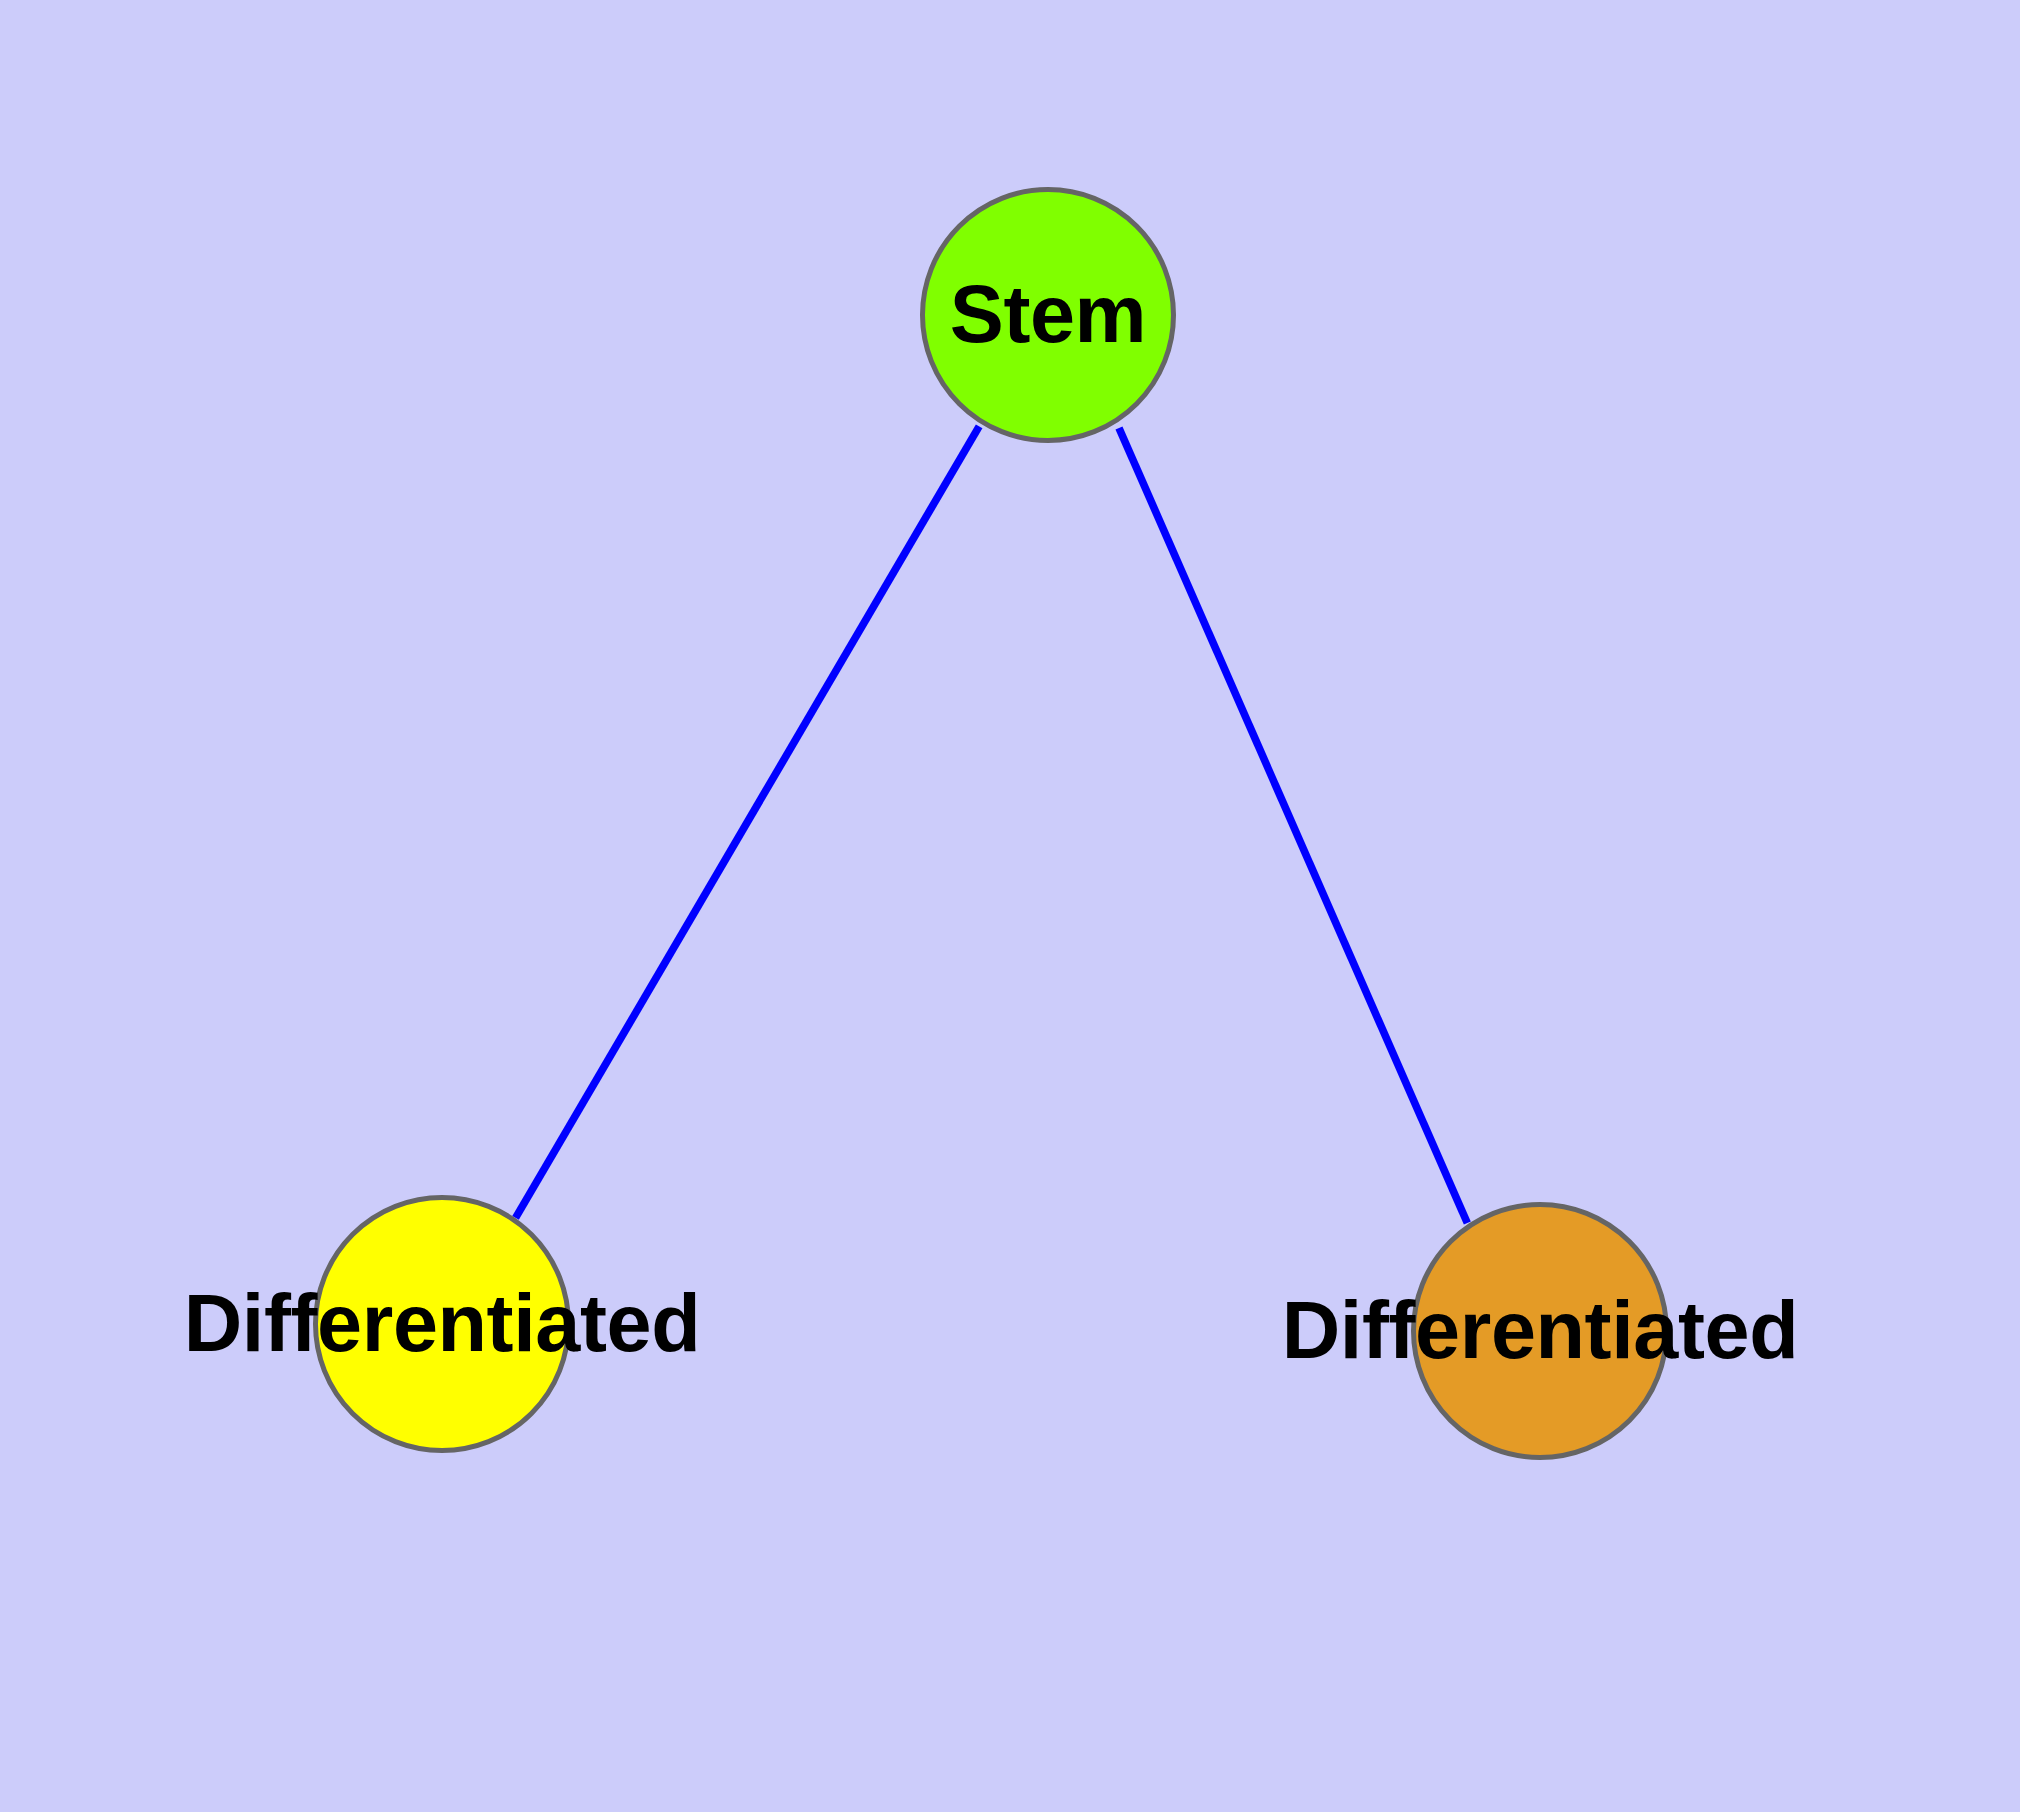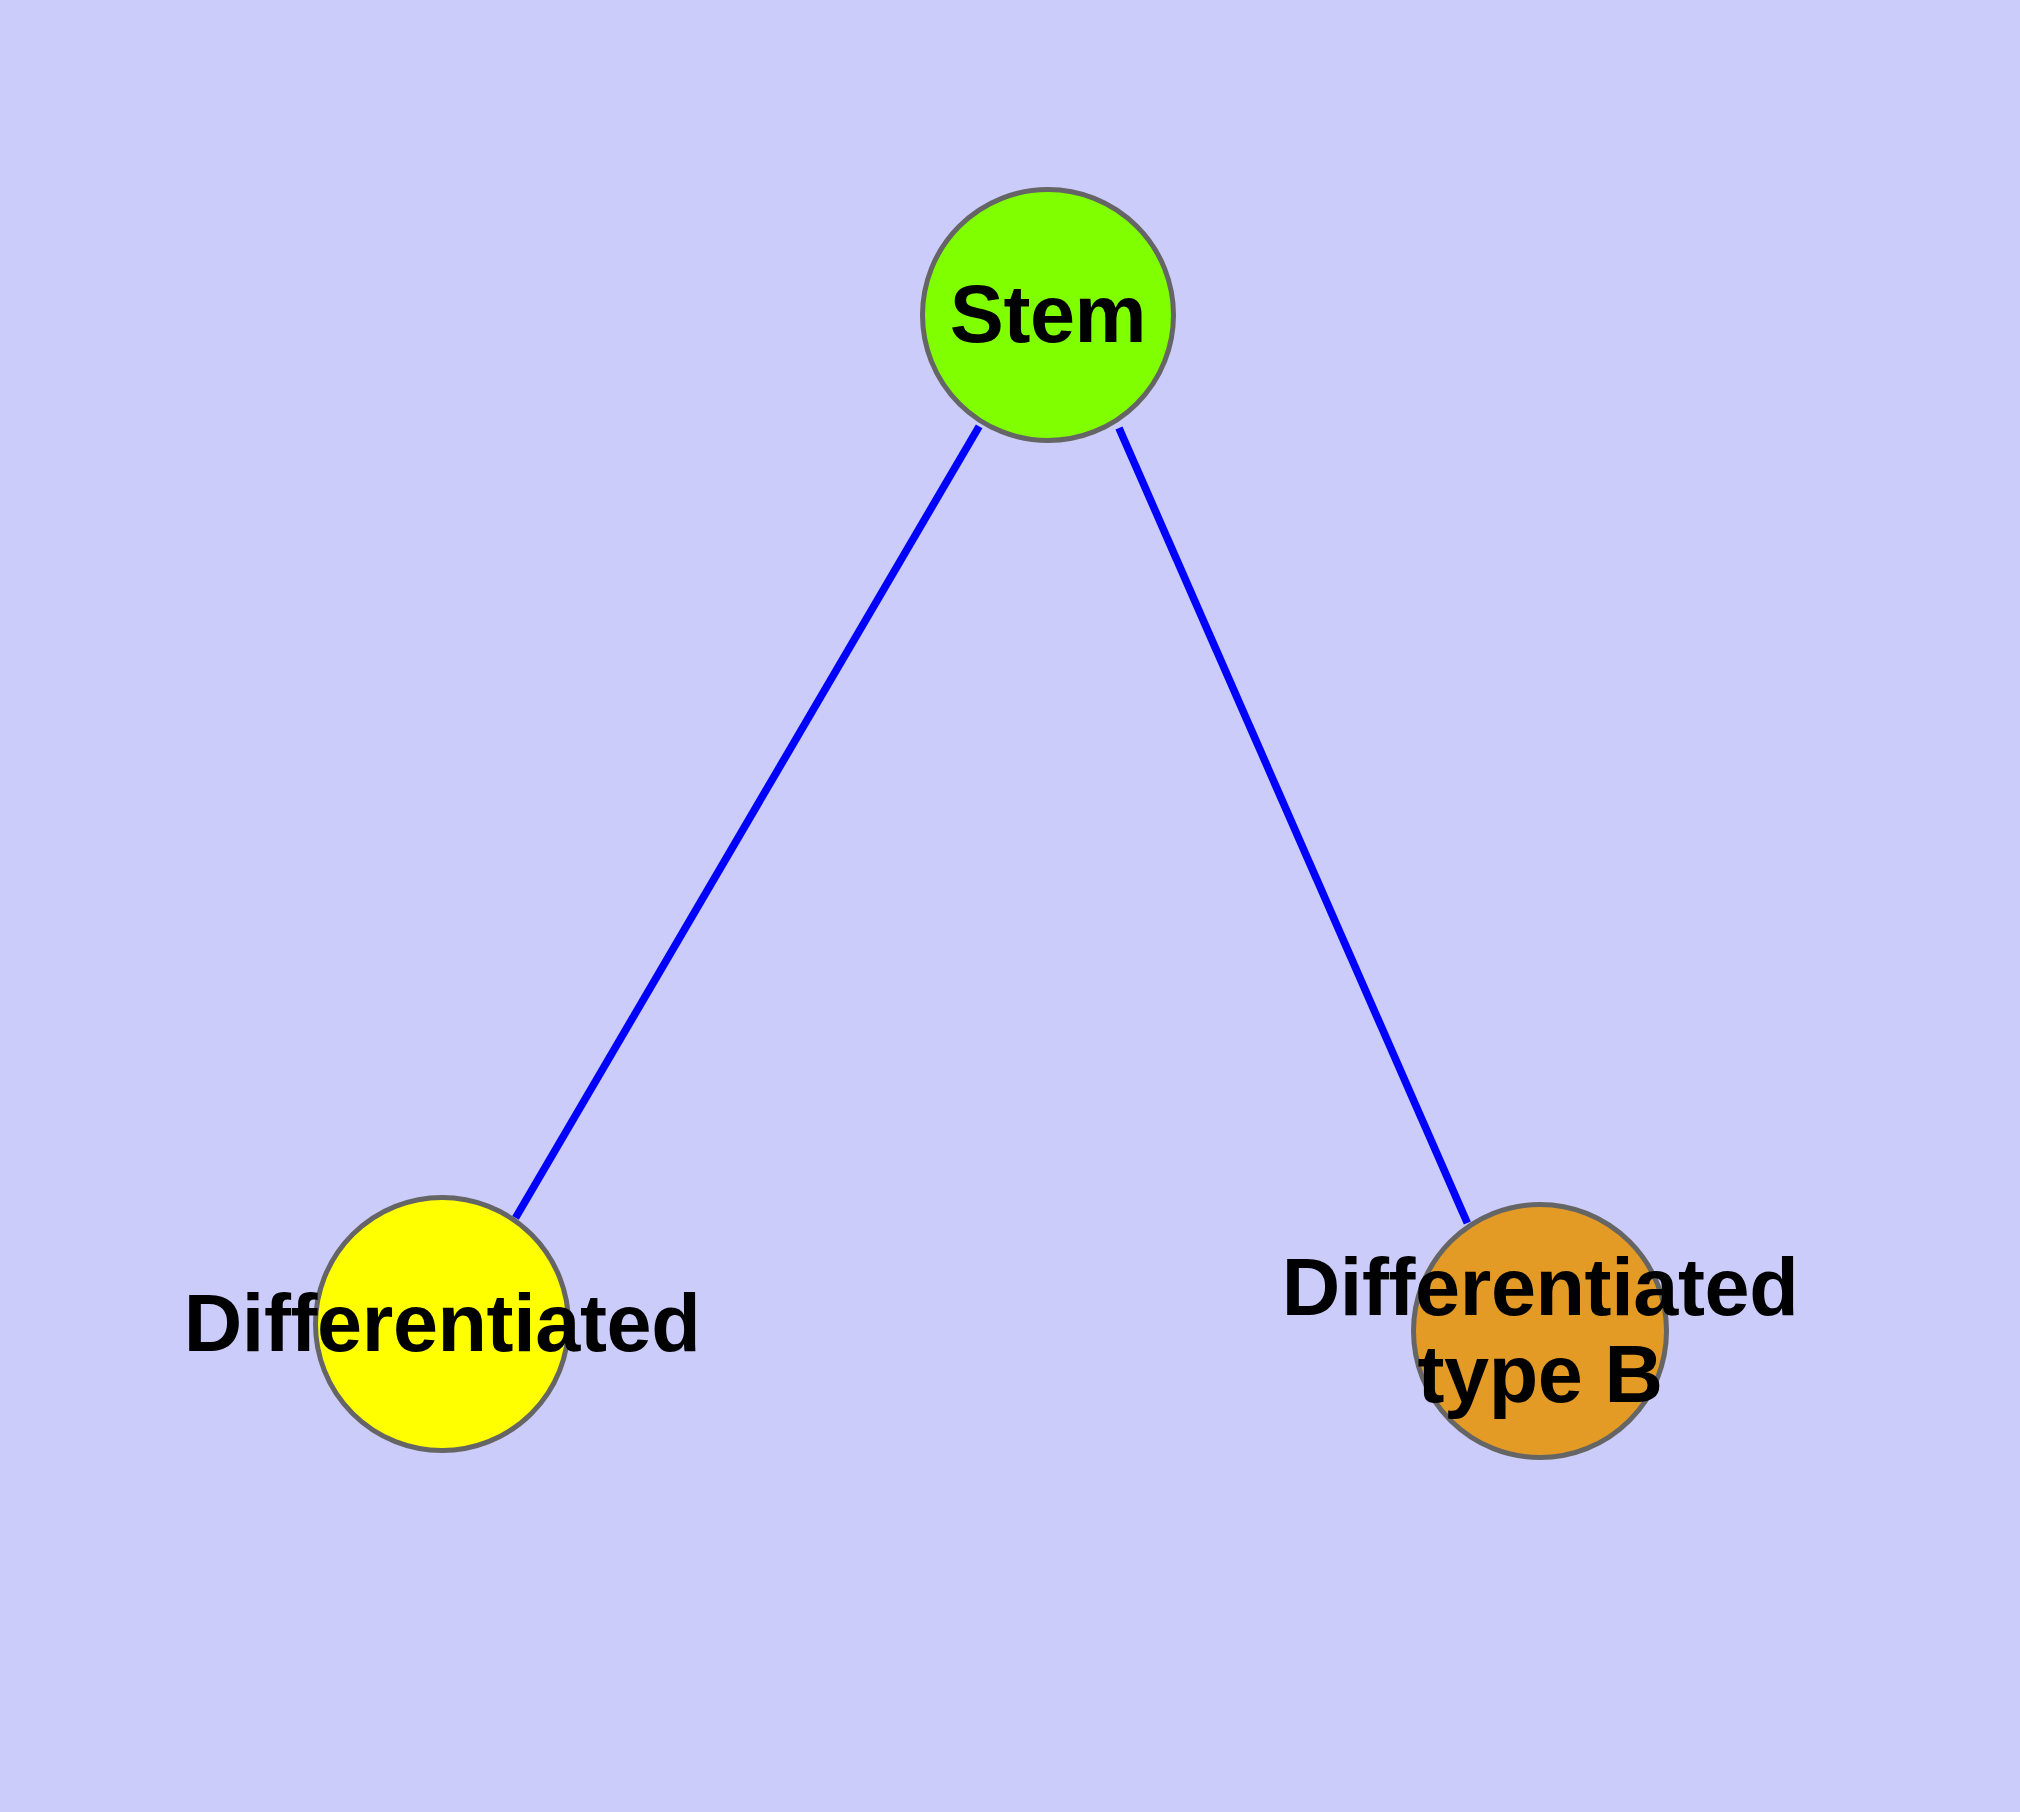--- a/index.html
+++ b/index.html
@@ -72,18 +72,17 @@
     <div class="node-circle" style="width: 258px; height: 258px; background: rgb(255, 255, 0); border-color: rgb(101, 101, 101);"></div>
     <div class="node-label">
       <div>Differentiated</div>
     </div>
   </div>
 
   <div class="node-group" style="left:1540px; top:1331px; width:258px; height:258px;">
     <div class="node-circle" style="width: 258px; height: 258px; background: rgb(228, 155, 38); border-color: rgb(101, 101, 101);"></div>
     <div class="node-label">
       <div>Differentiated</div>
-      <div>type B</div>
     </div>
   </div>
 
 </div>
 
 
 </body></html>

